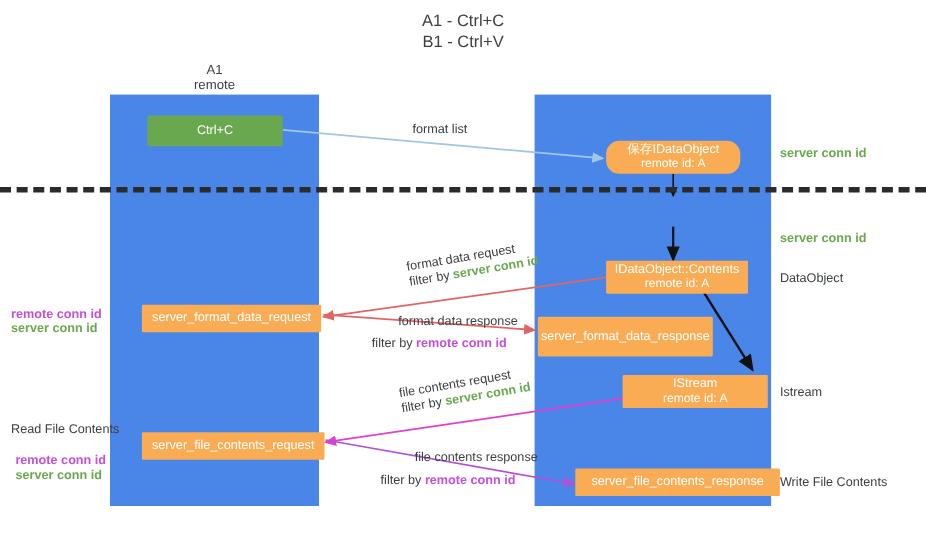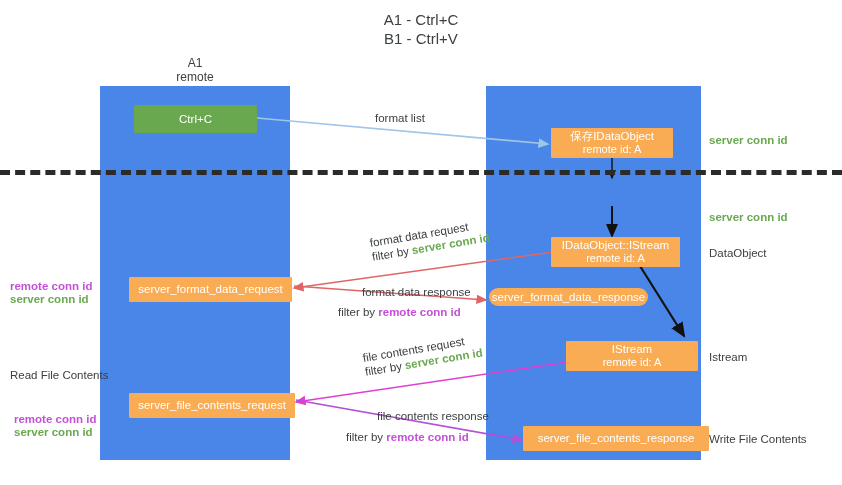--- a/index.html
+++ b/index.html
@@ -158,32 +158,32 @@
   </div>
 
   <div class="node orange" style="left:129px; top:277px; width:163px; height:25px;">
     <span>server_format_data_request</span>
   </div>
 
   <div class="node orange" style="left:129px; top:393px; width:166px; height:25px;">
     <span>server_file_contents_request</span>
   </div>
 
-  <div class="node orange" style="left:551px; top:128px; width:122px; height:30px;">
+  <div class="node orange" style="left:551px; top:128px; width:122px; height:30px;border-radius:12px;">
     <span>保存IDataObject</span>
     <span class="l2">remote id: A</span>
   </div>
 
 
   <div class="node orange" style="left:551px; top:237px; width:129px; height:30px;">
-    <span>IDataObject::IStream</span>
+    <span>IDataObject::Contents</span>
     <span class="l2">remote id: A</span>
   </div>
 
-  <div class="node orange" style="left:489px; top:288px; width:159px; height:18px;border-radius:12px;">
+  <div class="node orange" style="left:489px; top:288px; width:159px; height:36px;">
     <span>server_format_data_response</span>
   </div>
 
   <div class="node orange" style="left:566px; top:341px; width:132px; height:30px;">
     <span>IStream</span>
     <span class="l2">remote id: A</span>
   </div>
 
   <div class="node orange" style="left:523px; top:426px; width:186px; height:25px;">
     <span>server_file_contents_response</span>
@@ -207,21 +207,21 @@
   </div>
 
   <div class="edgelabel" style="left:377px; top:409px;">
     <div>file contents response</div>
     <div style="margin-top:7px; margin-left:-31px;"><span>filter by </span><span class="purple-id">remote conn id</span></div>
   </div>
 
   <div class="side bold-purple" style="left:10px; top:279px;">remote conn id</div>
   <div class="side bold-green" style="left:10px; top:292px;">server conn id</div>
 
-  <div class="side" style="left:10px; top:368px;">Read File Contents</div>
+  <div class="side" style="left:10px; top:384px;">Read File Contents</div>
   <div class="side bold-purple" style="left:14px; top:412px;">remote conn id</div>
   <div class="side bold-green" style="left:14px; top:425px;">server conn id</div>
 
   <div class="side bold-green" style="left:709px; top:133px;">server conn id</div>
   <div class="side bold-green" style="left:709px; top:210px;">server conn id</div>
   <div class="side" style="left:709px; top:246px;">DataObject</div>
   <div class="side" style="left:709px; top:350px;">Istream</div>
   <div class="side" style="left:709px; top:432px;">Write File Contents</div>
 
 </div>

